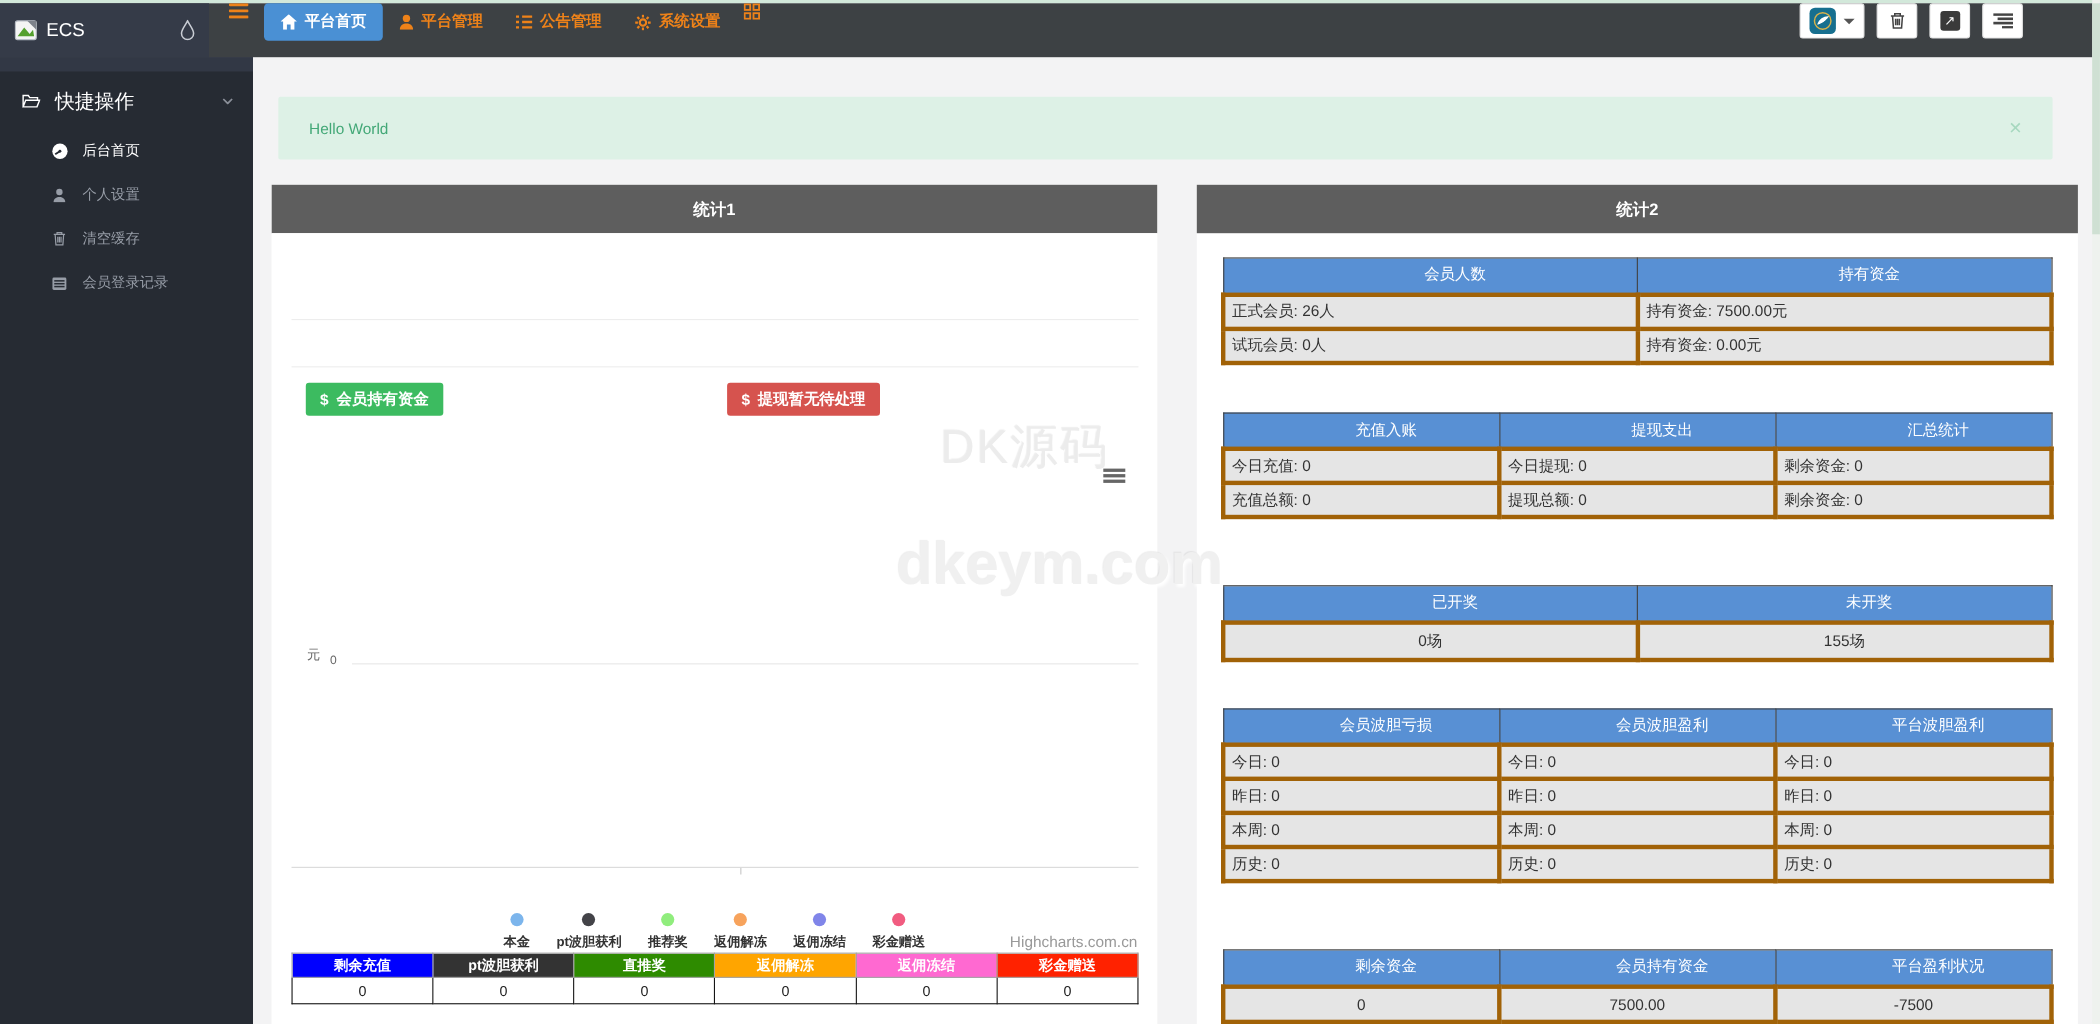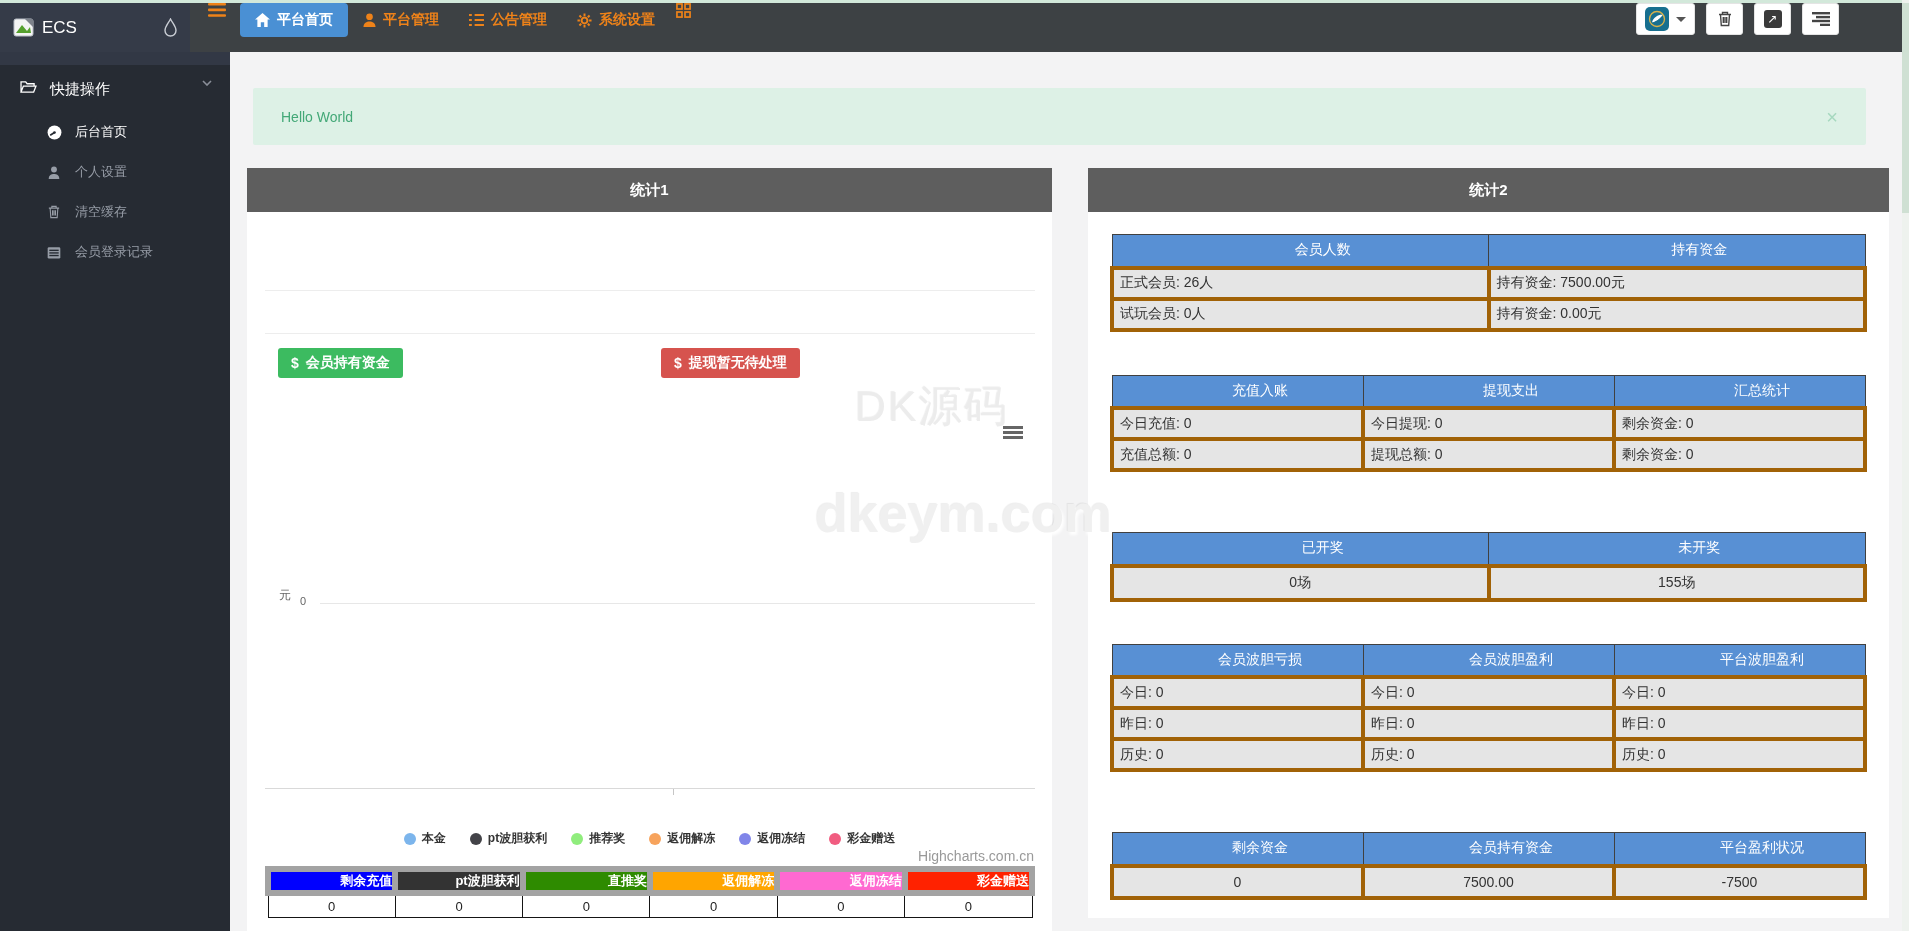--- a/index.html
+++ b/index.html
@@ -27,21 +27,21 @@
                  display:flex; align-items:center; justify-content:center; }
   .caret { width:0; height:0; border-left:5px solid transparent; border-right:5px solid transparent;
            border-top:5px solid #555; }
   .dark-sq { width:18px; height:18px; border-radius:3px; background:#3a3a3a; color:#fff;
              display:flex; align-items:center; justify-content:center; font-size:12px; }
 
   
   .layout { display:flex; height:879px; }
   .sidebar { width:230px; background:#262b33; flex:none; }
   .side-strip { height:13px; background:#323845; }
-  .side-group { display:flex; gap:13px; color:#fff; font-size:15px;
+  .side-group { display:flex; align-items:center; gap:13px; color:#fff; font-size:18px;
                 padding:15px 18px 13px 20px; cursor:pointer; }
   .side-group .chev { margin-left:auto; color:#8a8f99; display:flex; }
   .side-item { display:flex; align-items:center; gap:13px; padding:11px 16px 11px 46px;
                color:#979da7; font-size:13px; cursor:pointer; }
   .side-item.active { color:#fff; }
   .side-item .ic { width:16px; display:flex; justify-content:center; }
 
   .content { flex:1; padding:36px 20px 0 17px; position:relative; }
   .alert { height:57px; background:#ddf1e6; color:#43a877; font-size:14px;
            display:flex; align-items:center; padding:0 28px; margin:0 23px 23px 6px;
@@ -71,27 +71,27 @@
   .wm2 { position:absolute; left:568px; top:270px; font-size:54px; font-weight:bold;
          color:#f0f0f0; text-shadow:2px 3px 3px rgba(255,255,255,.95),-1px -1px 1px rgba(0,0,0,.07);
          white-space:nowrap; z-index:3; }
   .chart-menu { position:absolute; left:756px; top:214px; width:20px; cursor:pointer; z-index:4; }
   .chart-menu div { height:3px; background:#666; margin-bottom:2px; }
   .y-title { position:absolute; left:32px; top:375px; color:#666; font-size:12px; }
   .y-tick  { position:absolute; left:53px; top:383px; color:#666; font-size:11px; }
   .legend { position:absolute; top:618px; left:0; right:0; display:flex;
             justify-content:center; gap:24px; }
   .legend-item { display:flex; align-items:center; gap:6px; font-size:12px;
-                 font-weight:bold; color:#333; cursor:pointer; }
+                 font-weight:bold; color:#333; cursor:pointer;flex-direction:column; }
   .dot { width:12px; height:12px; border-radius:50%; }
   .credits { position:absolute; top:636px; right:18px; font-size:14px; color:#999; }
   .sum-table { position:absolute; top:654px; left:18px; width:770px;
                border-collapse:collapse; table-layout:fixed; }
   .sum-table th { height:22px; color:#fff; font-size:13px; font-weight:bold;
-                  border:6px solid #a3a3a3; text-align:right; }
+                  border:1px solid #a3a3a3; text-align:center; }
   .sum-table td { height:24px; background:#fff; color:#222; font-size:13px;
                   border:1px solid #151515; text-align:center; }
 
   
   .panel2 { width:801px; }
   .p2-body { padding:22px 22px 18px; }
   .s2-table { width:100%; border-collapse:collapse; table-layout:fixed; }
   .s2-table th { background:#5890d4; color:#fff; font-weight:normal; font-size:14px;
                  height:33px; border:1px solid #404040; text-align:center;padding-left:45px; }
   .s2-table td { height:31px; background:#e5e5e5; color:#333; font-size:14px;
@@ -449,20 +449,25 @@
                   <td>今日: 0</td>
                   <td>今日: 0</td>
                   <td>今日: 0</td>
                 </tr>
                 <tr>
                   <td>昨日: 0</td>
                   <td>昨日: 0</td>
                   <td>昨日: 0</td>
                 </tr>
                 <tr>
+                  <td>本周: 0</td>
+                  <td>本周: 0</td>
+                  <td>本周: 0</td>
+                </tr>
+                <tr>
                   <td>历史: 0</td>
                   <td>历史: 0</td>
                   <td>历史: 0</td>
                 </tr>
               </tbody>
             </table>
 
             <table class="s2-table ac mt60">
               <thead>
                   <tr>

